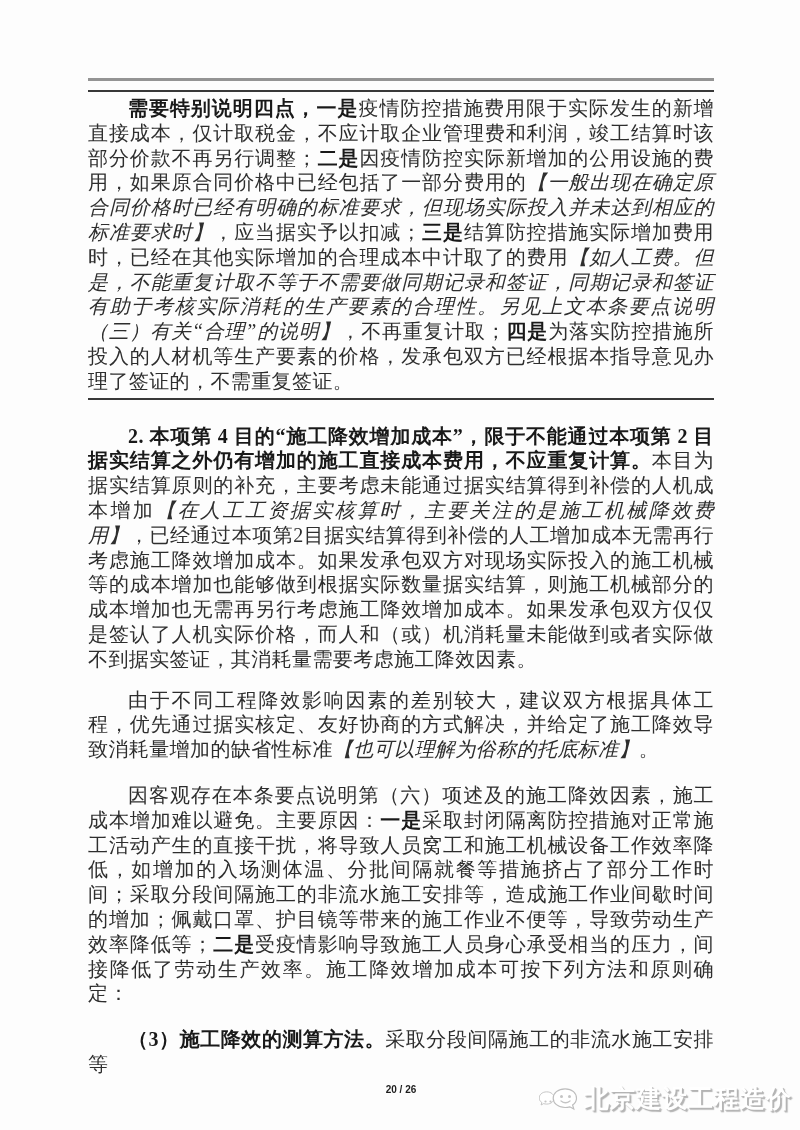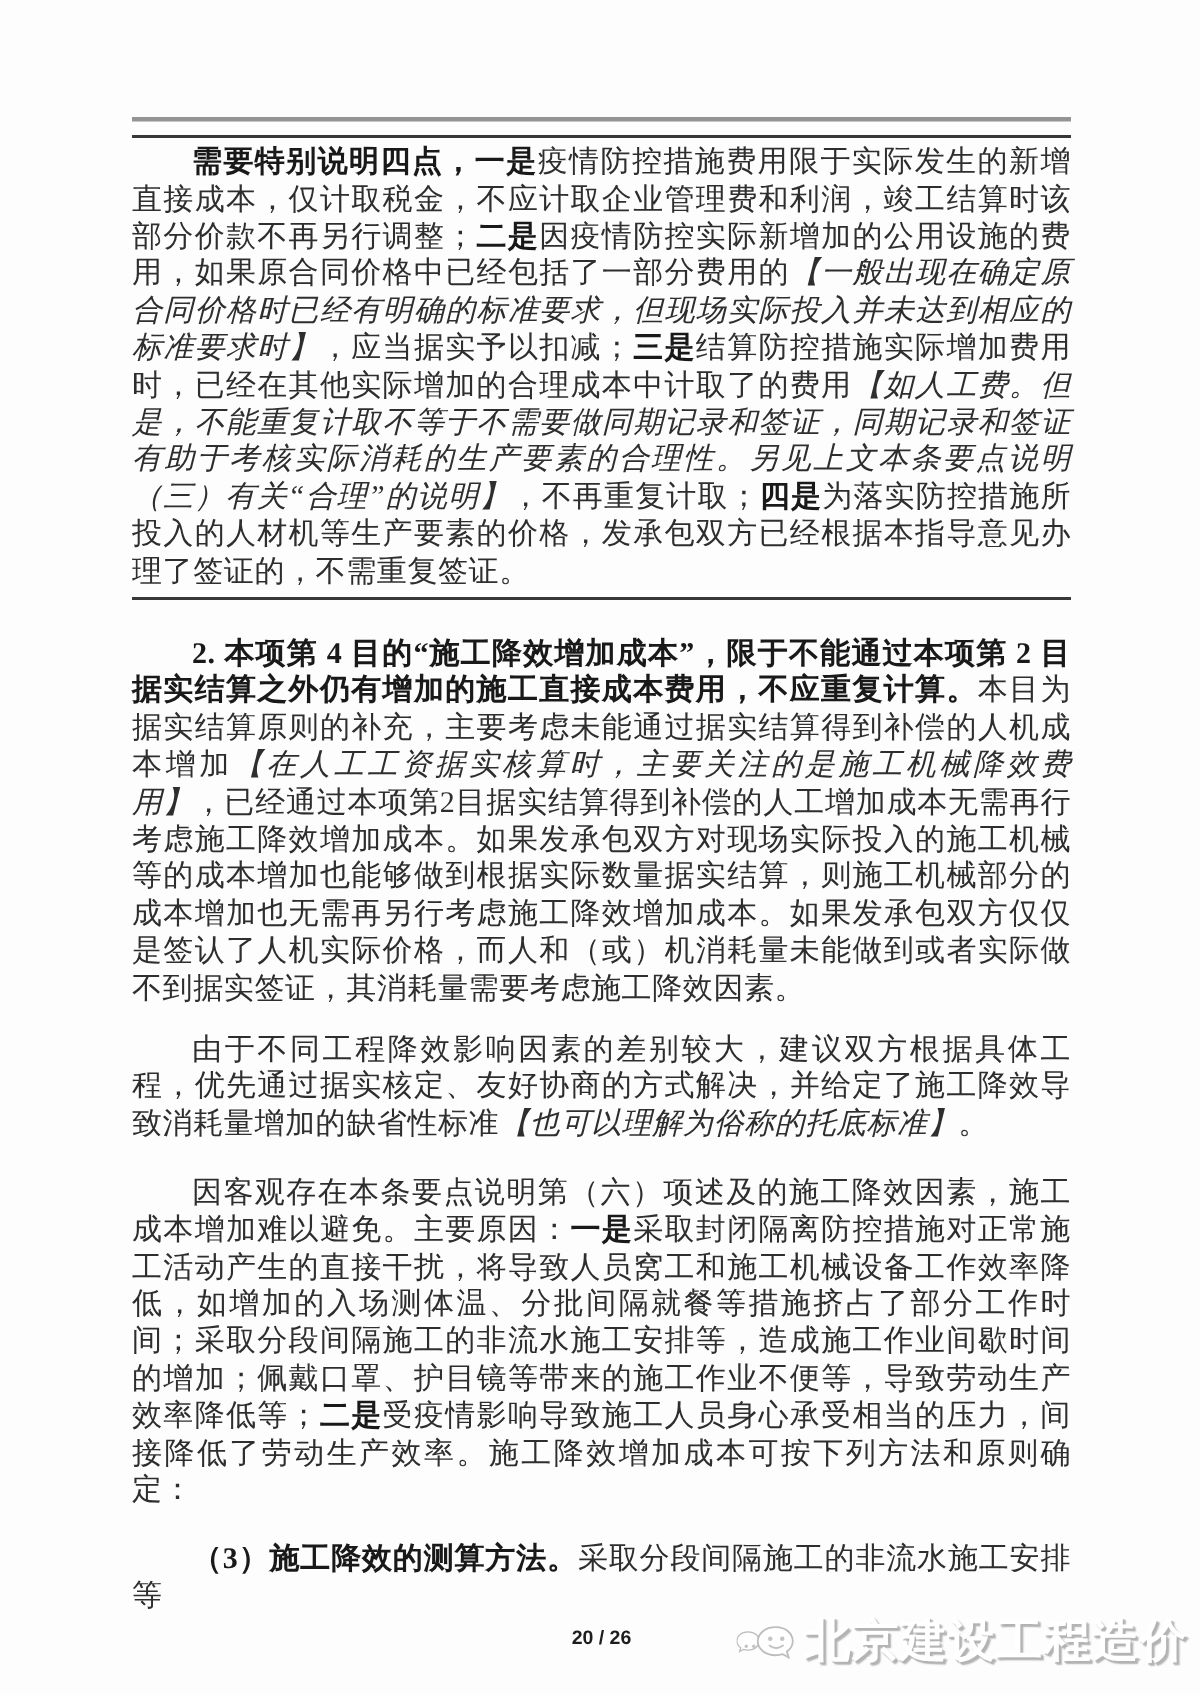--- a/index.html
+++ b/index.html
@@ -63,35 +63,35 @@
     margin: 4px 0 4px 0;
   }
   .p-gap-lg { margin-top: 10px; }
   .p-gap-md { margin-top: 16px; }
   .p-gap    { margin-top: 21px; }
   .page-number {
     margin-top: 7px;
     text-align: center;
     font-family: "Liberation Sans", sans-serif;
     font-weight: 700;
-    font-size: 13px;
+    font-size: 10px;
     color: #1d1d1d;
   }
   .watermark {
     position: absolute;
     right: 8px;
     bottom: 15px;
     display: flex;
     align-items: center;
     gap: 5px;
     user-select: none;
   }
   .watermark .wtext {
     font-family: "Liberation Sans", sans-serif;
-    font-size: 31px;
+    font-size: 25px;
     font-weight: 700;
     letter-spacing: 1px;
     color: #ffffff;
     text-shadow: 2px 2px 1px #b3b3b3, 1px 1px 0 #c9c9c9;
   }
   .watermark .wicon svg {
     display: block;
   }
 </style>
 </head>

